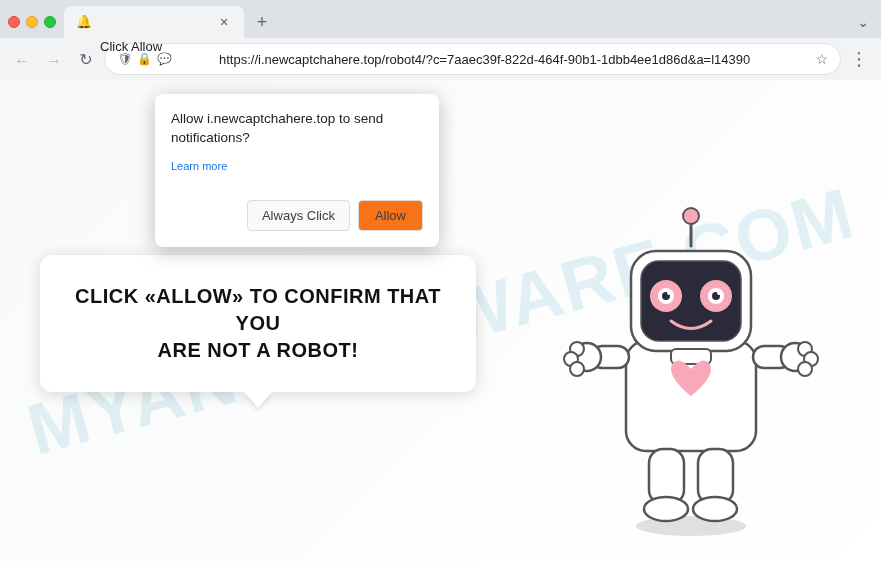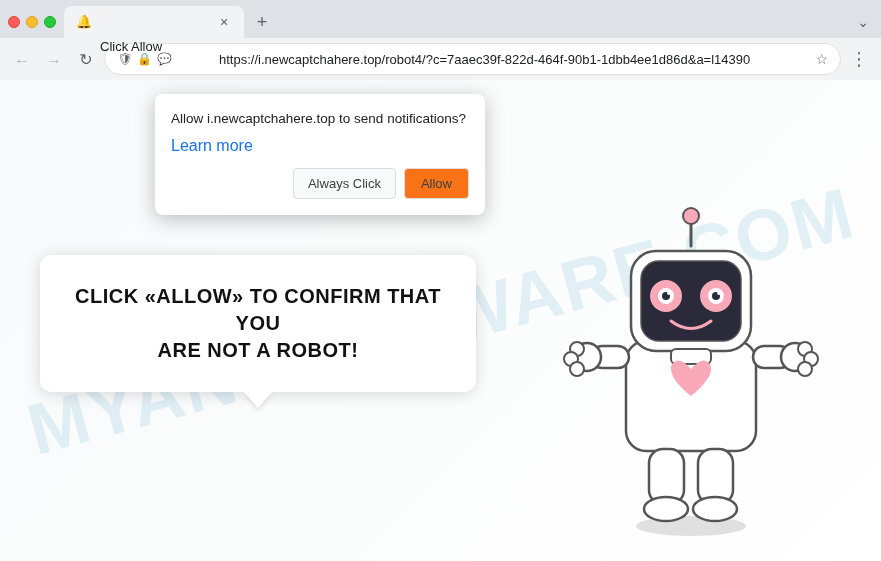--- a/index.html
+++ b/index.html
@@ -203,41 +203,41 @@
       letter-spacing: 2px;
       transform: translate(-50%, -50%) rotate(-15deg);
       z-index: 0;
     }
 
     
     .notification-popup {
       position: absolute;
       top: 14px;
       left: 155px;
-      width: 330px;
+      width: 284px;
       background: #fff;
       border-radius: 8px;
       box-shadow: 0 4px 20px rgba(0,0,0,0.25);
       padding: 16px;
       z-index: 100;
     }
 
     .notification-popup-text {
       font-size: 13.5px;
       color: #202124;
       margin-bottom: 8px;
       line-height: 1.4;
     }
 
     .learn-more {
       color: #1a73e8;
-      font-size: 16px;
+      font-size: 11px;
       text-decoration: none;
       display: inline-block;
-      margin-bottom: 13px;
+      margin-bottom: 28px;
       cursor: pointer;
     }
 
     .popup-buttons {
       display: flex;
       justify-content: flex-end;
       gap: 8px;
     }
 
     .btn-always-block {

